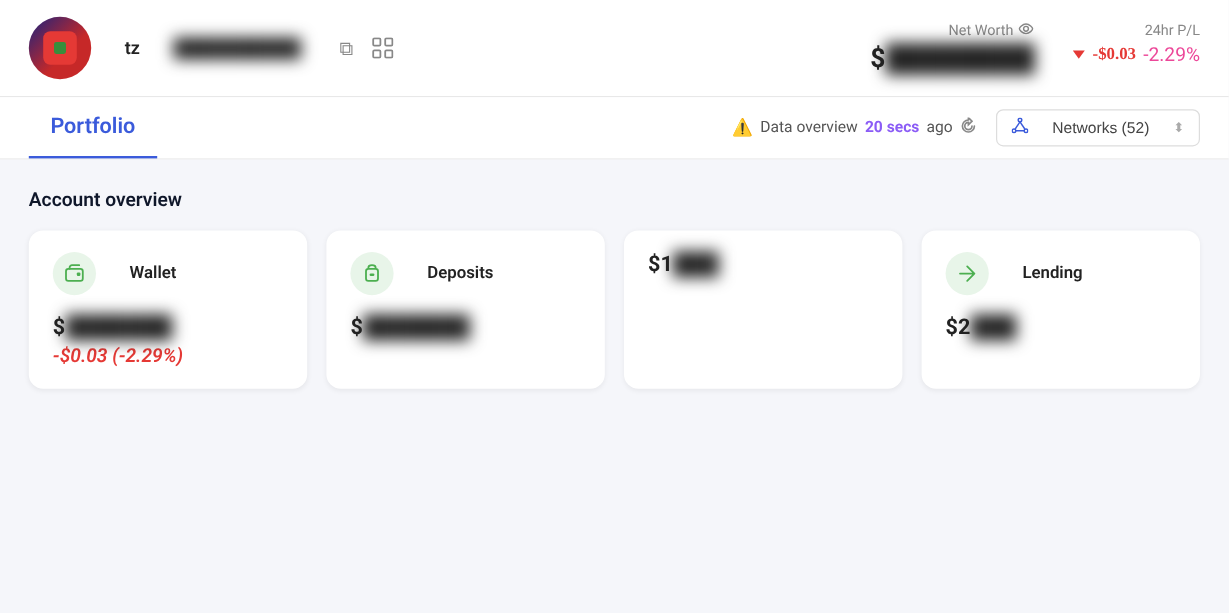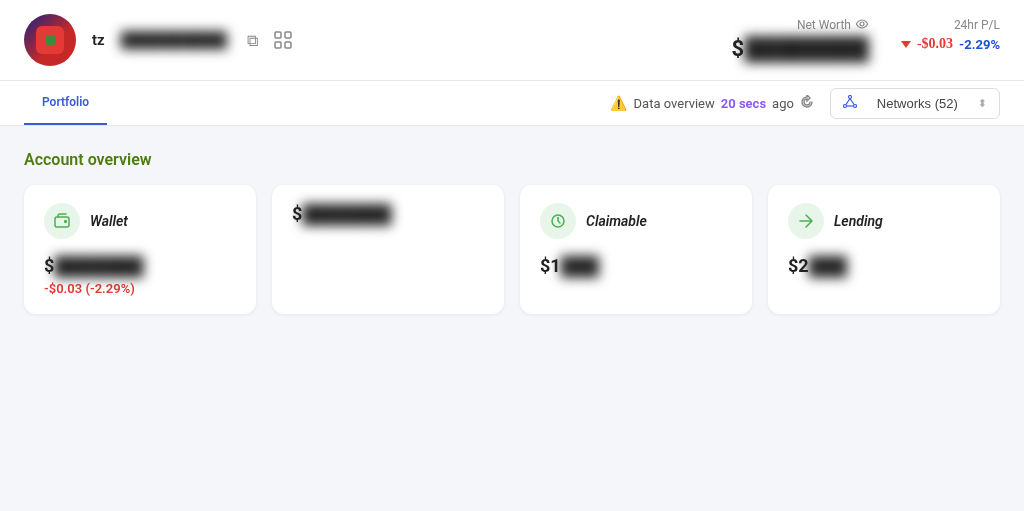--- a/index.html
+++ b/index.html
@@ -13,21 +13,21 @@
       background: #fff;
       padding: 14px 24px;
       display: flex;
       align-items: center;
       justify-content: space-between;
       border-bottom: 1px solid #e8e8e8;
     }
     .header-left {
       display: flex;
       align-items: center;
-      gap: 16px;
+      gap: 28px;
     }
     .avatar {
       width: 52px;
       height: 52px;
       border-radius: 50%;
       background: linear-gradient(135deg, #1a237e 0%, #c62828 60%);
       display: flex;
       align-items: center;
       justify-content: center;
       overflow: hidden;
@@ -114,39 +114,39 @@
       border-right: 5px solid transparent;
       border-top: 7px solid #e53935;
       margin-right: 2px;
     }
     .pnl-row {
       display: flex;
       align-items: center;
       gap: 6px;
     }
     .pnl-percent {
-      color: #1d4ed8;
-      font-size: 13px;
-      font-weight: 700;
+      color: #ec4899;
+      font-size: 16px;
+      font-weight: 400;
     }
     .nav-bar {
       background: #fff;
       padding: 0 24px;
       display: flex;
       align-items: center;
       justify-content: space-between;
       border-bottom: 1px solid #e8e8e8;
     }
     .nav-tabs {
       display: flex;
       gap: 0;
     }
     .nav-tab {
       padding: 14px 18px;
-      font-size: 12px;
+      font-size: 18px;
       font-weight: 500;
       color: #888;
       cursor: pointer;
       border-bottom: 2px solid transparent;
       transition: color 0.2s;
     }
     .nav-tab.active {
       color: #3b5bdb;
       border-bottom: 2px solid #3b5bdb;
       font-weight: 600;
@@ -189,21 +189,21 @@
       color: #444;
     }
     .networks-icon { color: #3b5bdb; }
     .main {
       padding: 24px;
       background: #f5f6fa;
     }
     .section-title {
       font-size: 16px;
       font-weight: 600;
-      color: #4d7c0f;
+      color: #0f172a;
       margin-bottom: 16px;
     }
     .cards-grid {
       display: grid;
       grid-template-columns: repeat(4, 1fr);
       gap: 16px;
       margin-bottom: 16px;
     }
     .cards-grid-bottom {
       display: grid;
@@ -212,23 +212,22 @@
     }
     .card {
       background: #fff;
       border-radius: 12px;
       padding: 18px 20px;
       box-shadow: 0 1px 4px rgba(0,0,0,0.06);
     }
     .card-header {
       display: flex;
       align-items: center;
-      gap: 10px;
+      gap: 28px;
       margin-bottom: 16px;
-      font-style: italic;
     }
     .card-icon {
       width: 36px;
       height: 36px;
       border-radius: 50%;
       display: flex;
       align-items: center;
       justify-content: center;
       font-size: 16px;
     }
@@ -239,23 +238,24 @@
       font-weight: 600;
       color: #222;
     }
     .card-value {
       font-size: 18px;
       font-weight: 700;
       color: #222;
       margin-bottom: 4px;
     }
     .card-change {
-      font-size: 13px;
+      font-size: 16px;
       font-weight: 600;
       color: #e53935;
+      font-style: italic;
     }
   </style>
 </head>
 <body>
 
 <div class="header">
   <div class="header-left">
     <div class="avatar">
       <div class="avatar-inner">
         <div class="avatar-dot"></div>
@@ -352,36 +352,36 @@
         </div>
         <span class="card-name">Wallet</span>
       </div>
       <div class="card-value">
         <span>$</span><span class="blurred">███████</span>
       </div>
       <div class="card-change">-$0.03 (-2.29%)</div>
     </div>
 
     <div class="card">
-      <div class="card-value">
-        <span>$</span><span class="blurred">███████</span>
-      </div>
-    </div>
-
-    <div class="card">
       <div class="card-header">
         <div class="card-icon green">
           <svg width="18" height="18" viewBox="0 0 18 18" fill="none">
-            <circle cx="9" cy="9" r="6" stroke="#4caf50" stroke-width="1.5"></circle>
-            <path d="M9 6V9L11 11" stroke="#4caf50" stroke-width="1.5" stroke-linecap="round"></path>
-            <circle cx="9" cy="6" r="1" fill="#4caf50"></circle>
+            <rect x="4" y="5" width="10" height="10" rx="2" stroke="#4caf50" stroke-width="1.5"></rect>
+            <path d="M6 5V4C6 3 7 2 9 2C11 2 12 3 12 4V5" stroke="#4caf50" stroke-width="1.5"></path>
+            <rect x="7" y="9" width="4" height="2" rx="1" fill="#4caf50"></rect>
           </svg>
         </div>
-        <span class="card-name">Claimable</span>
-      </div>
+        <span class="card-name">Deposits</span>
+      </div>
+      <div class="card-value">
+        <span>$</span><span class="blurred">███████</span>
+      </div>
+    </div>
+
+    <div class="card">
       <div class="card-value">
         <span>$1</span><span class="blurred">███</span>
       </div>
     </div>
 
     <div class="card">
       <div class="card-header">
         <div class="card-icon green">
           <svg width="18" height="18" viewBox="0 0 18 18" fill="none">
             <path d="M3 9H15M9 3L15 9L9 15" stroke="#4caf50" stroke-width="1.5" stroke-linecap="round" stroke-linejoin="round"></path>

